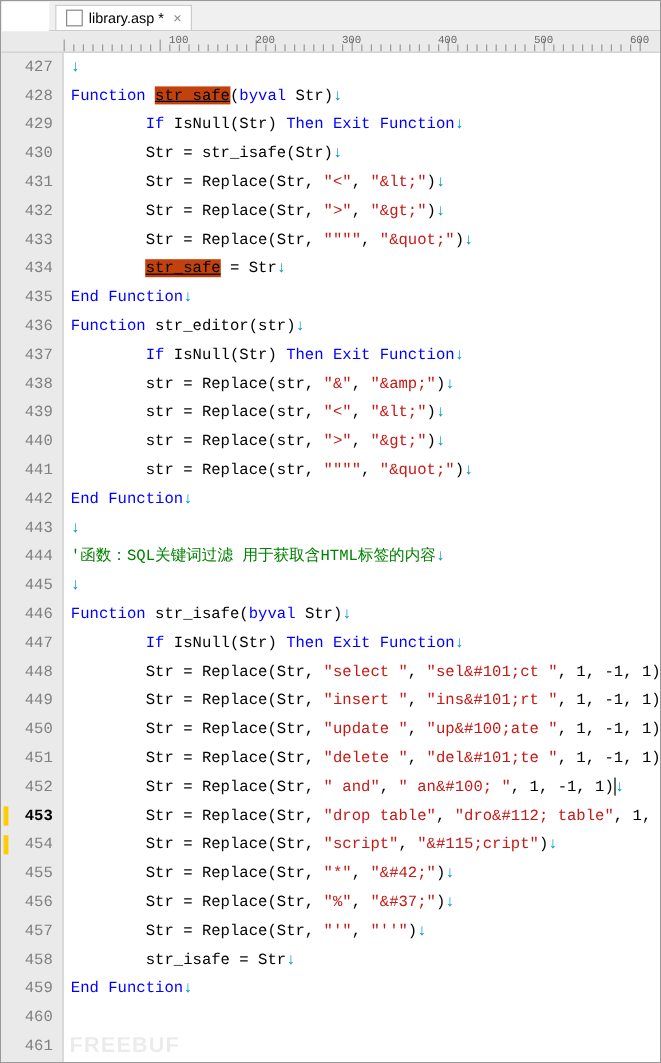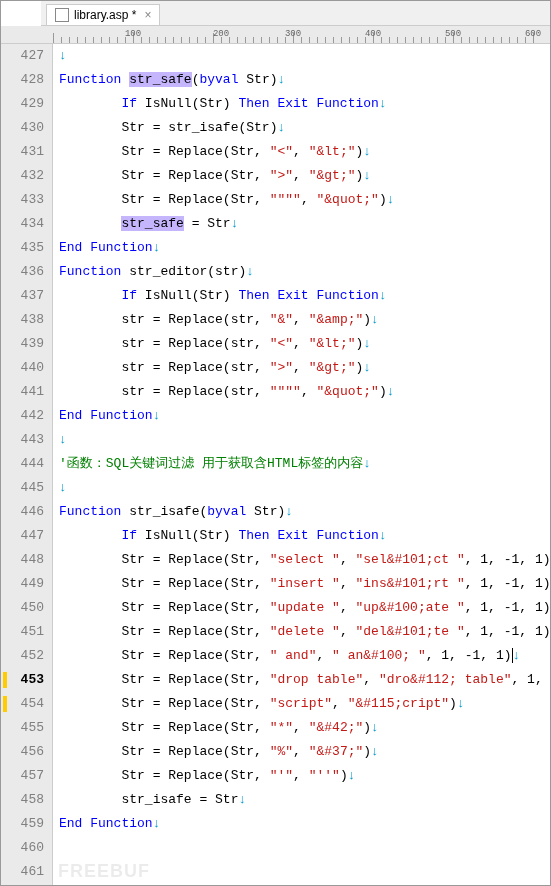--- a/index.html
+++ b/index.html
@@ -17,21 +17,21 @@
 .gutter { width: 52px; background: #eaeaea; border-right: 1px solid #ccc; text-align: right; padding-right: 8px; color: #808080; font-size: 13px; user-select: none; position: relative; }
 .gutter-line { height: 24px; line-height: 24px; position: relative; }
 .gutter-line.bold { font-weight: bold; color: #000; }
 .marker { position: absolute; left: 2px; top: 4px; width: 4px; height: 16px; background: #ffcc00; }
 .code { flex: 1; padding-left: 6px; overflow: hidden; position: relative; }
 .code-line { height: 24px; line-height: 24px; white-space: pre; }
 .kw { color: #0000ff; }
 .str { color: #c41a16; }
 .cmt { color: #008000; }
 .eol { color: #0099cc; }
-.hl { background: #c4b5fd; }
+.hl { background: #c2410c; text-decoration: underline; }
 .cursor { border-left: 1px solid #000; }
 .watermark { position: absolute; bottom: 5px; left: 5px; font-size: 18px; color: rgba(0,0,0,0.08); font-family: Arial, sans-serif; font-weight: bold; letter-spacing: 1px; pointer-events: none; }
 </style>
 </head>
 <body>
 
 <div class="tab-bar">
   <div class="tab">
     <span class="tab-icon"></span>
     <span>library.asp *</span>
@@ -45,21 +45,21 @@
       <div class="ruler-mark" style="left: 8px;"></div>
       <div class="ruler-mark" style="left: 16px;"></div>
       <div class="ruler-mark" style="left: 24px;"></div>
       <div class="ruler-mark" style="left: 32px;"></div>
       <div class="ruler-mark" style="left: 40px;"></div>
       <div class="ruler-mark" style="left: 48px;"></div>
       <div class="ruler-mark" style="left: 56px;"></div>
       <div class="ruler-mark" style="left: 64px;"></div>
       <div class="ruler-mark" style="left: 72px;"></div>
       <div class="ruler-mark major" style="left: 80px;"></div>
-      <div class="ruler-label" style="left: 80px;">100</div>
+      <div class="ruler-label" style="left: 96px;">100</div>
       <div class="ruler-mark" style="left: 88px;"></div>
       <div class="ruler-mark" style="left: 96px;"></div>
       <div class="ruler-mark" style="left: 104px;"></div>
       <div class="ruler-mark" style="left: 112px;"></div>
       <div class="ruler-mark" style="left: 120px;"></div>
       <div class="ruler-mark" style="left: 128px;"></div>
       <div class="ruler-mark" style="left: 136px;"></div>
       <div class="ruler-mark" style="left: 144px;"></div>
       <div class="ruler-mark" style="left: 152px;"></div>
       <div class="ruler-mark major" style="left: 160px;"></div>

